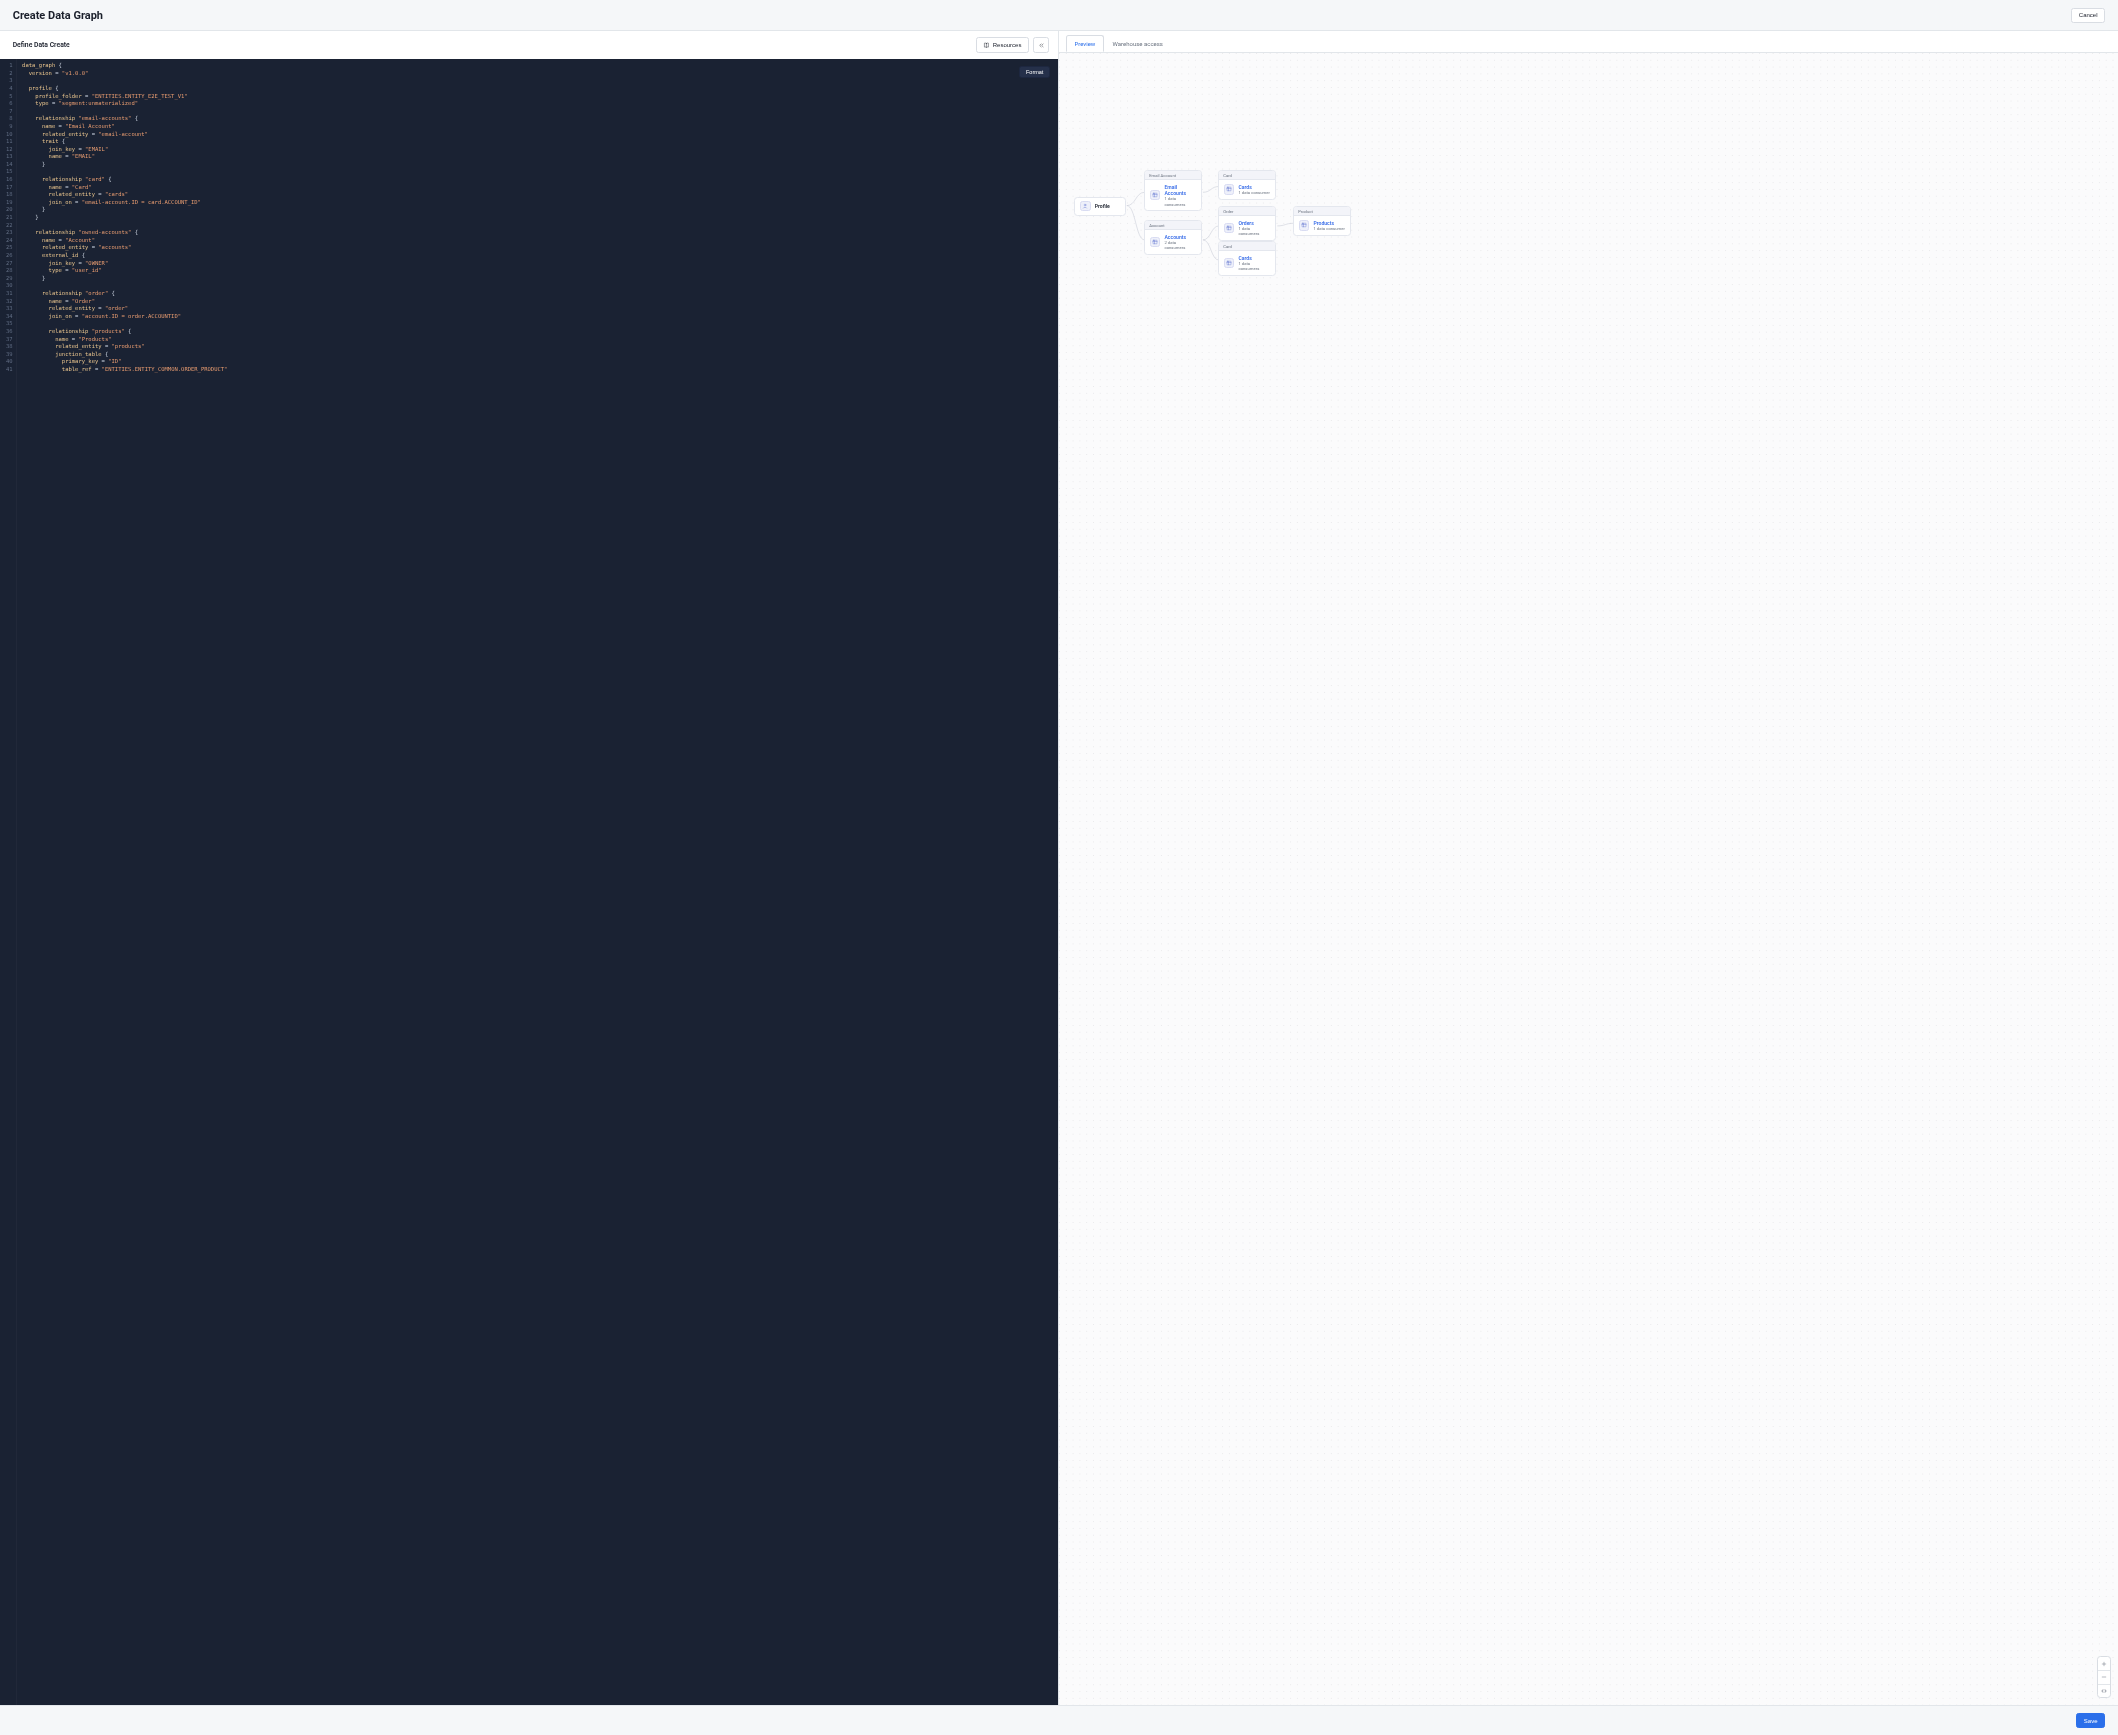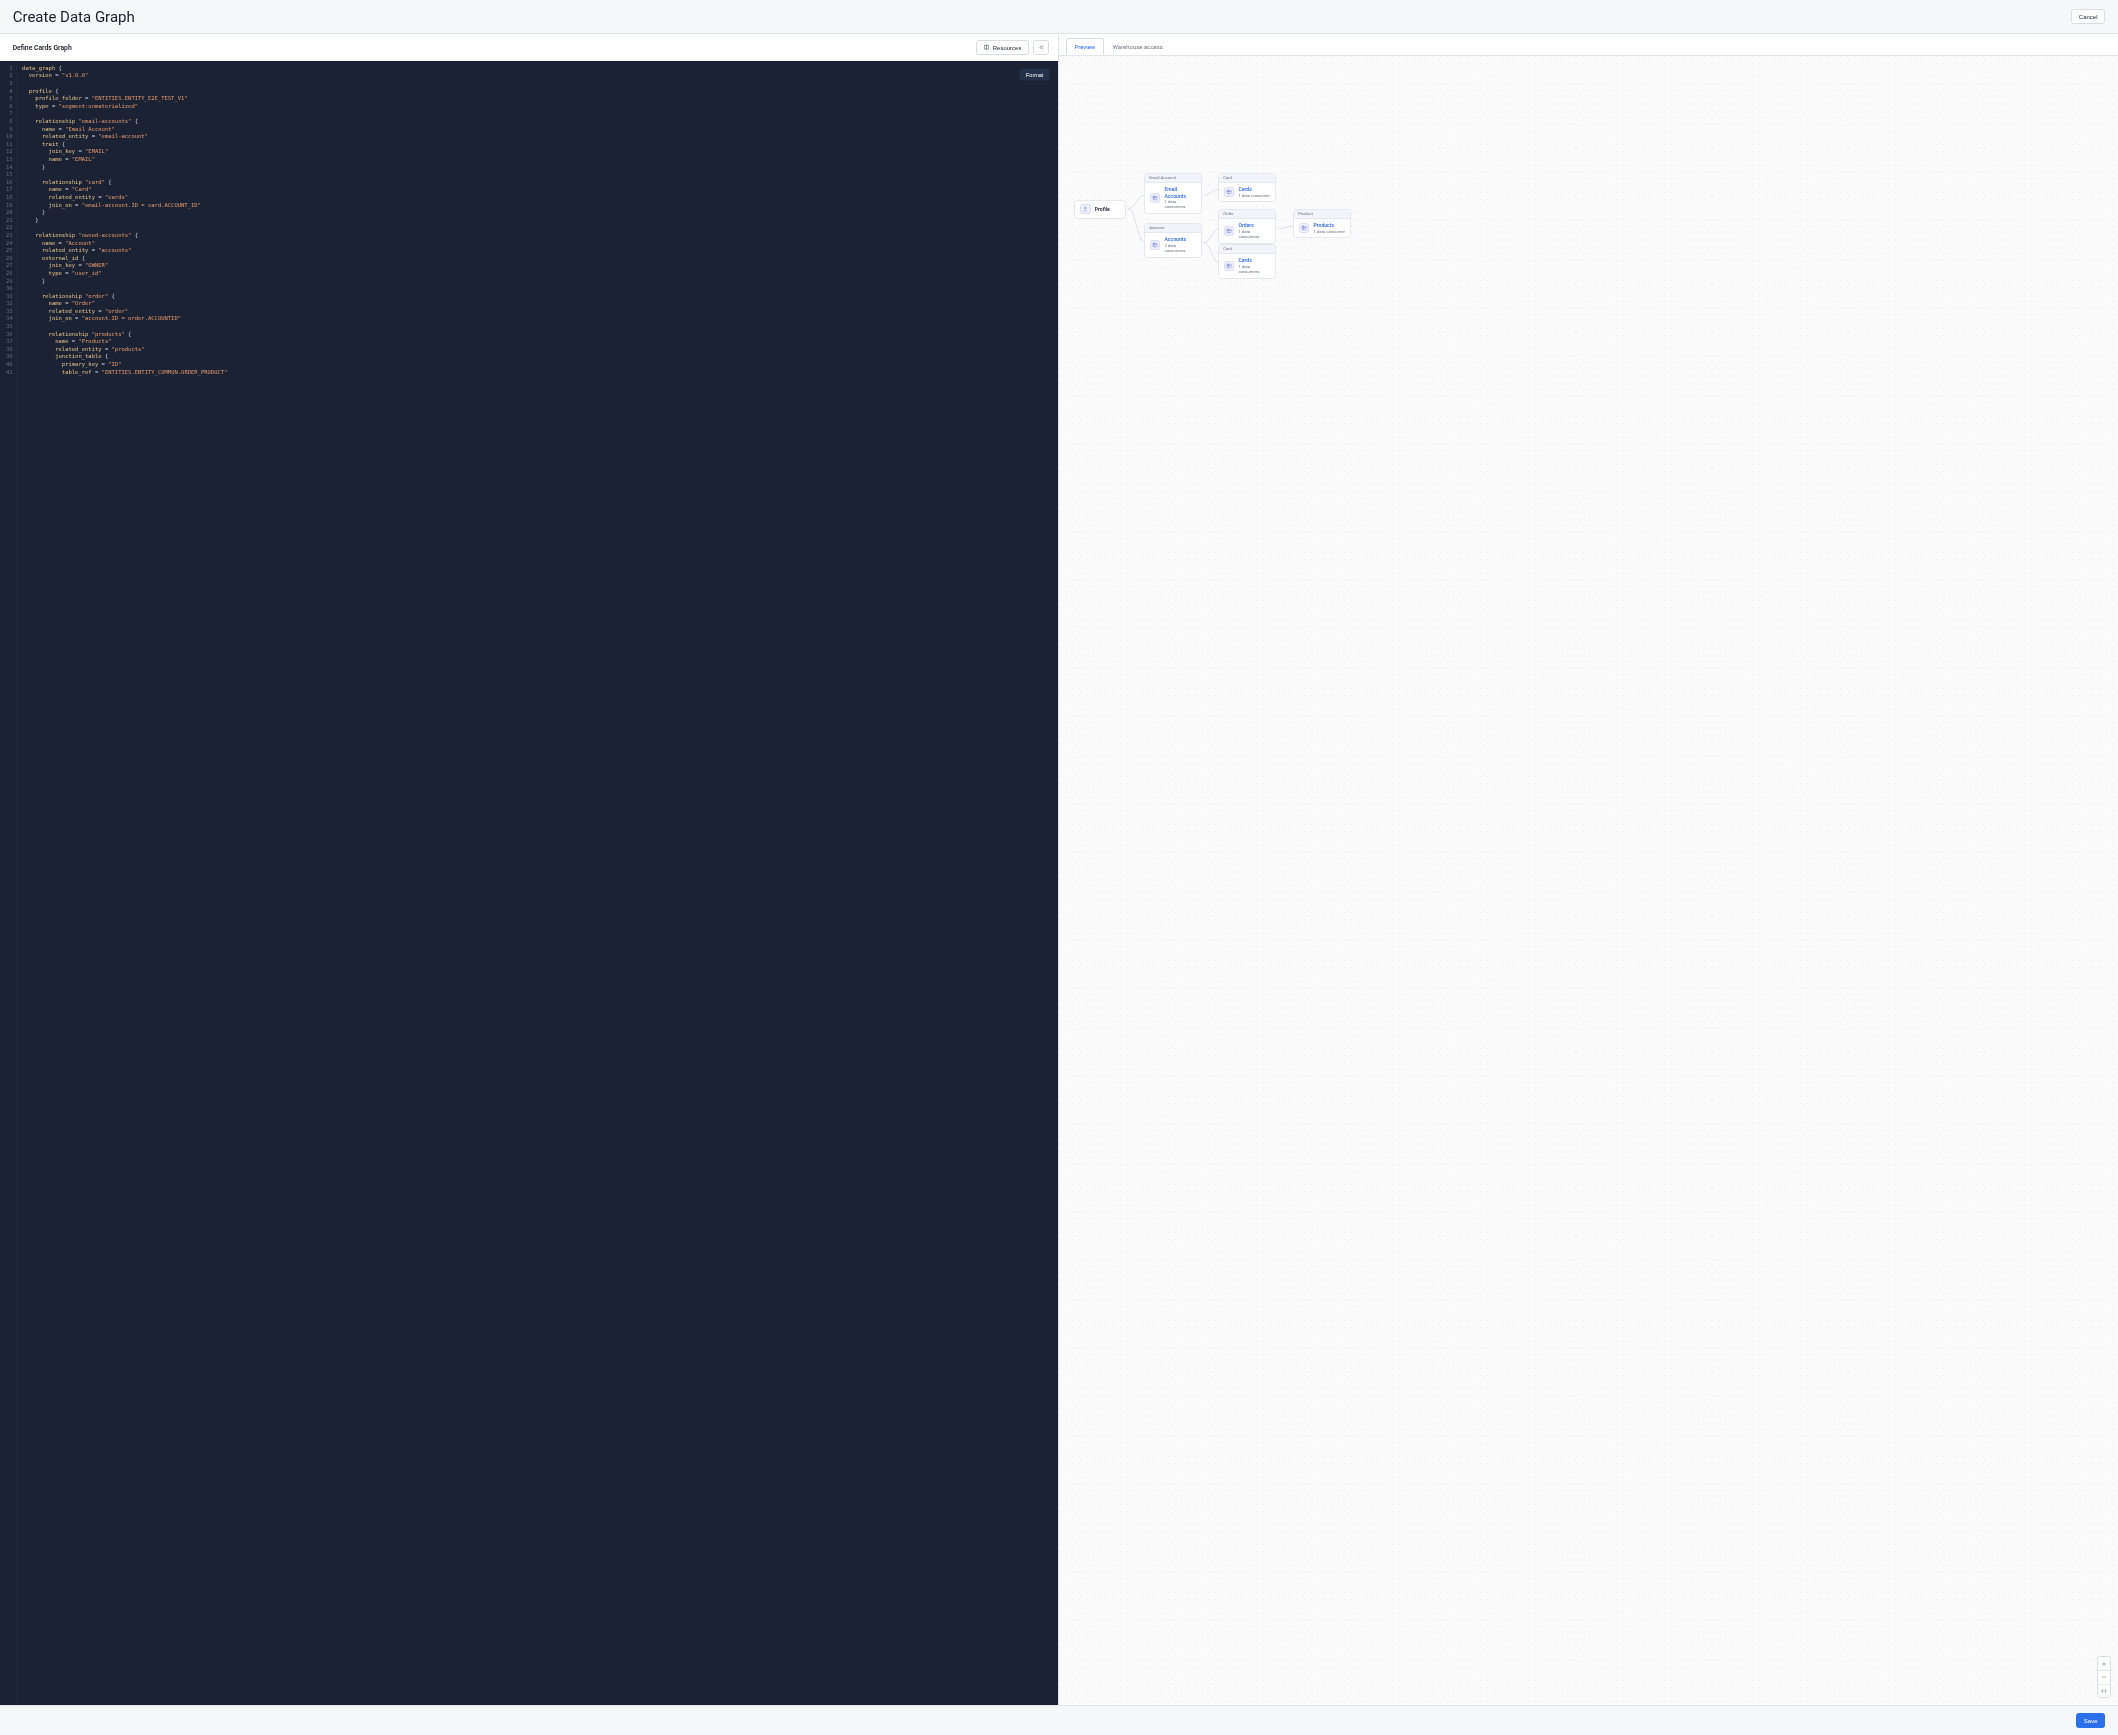--- a/index.html
+++ b/index.html
@@ -23,21 +23,21 @@
   --icon-bg:#eef0fa;
   --icon-border:#d9dcf2;
   --link:#3a6ee8;
 }
 *{box-sizing:border-box}
 html,body{margin:0;padding:0;height:100%;font-family:-apple-system,BlinkMacSystemFont,"Segoe UI",Roboto,Helvetica,sans-serif;background:var(--bg);color:var(--text);}
 #app{display:flex;flex-direction:column;height:100vh;min-height:263px}
 
 
 .top-bar{display:flex;align-items:center;justify-content:space-between;padding:7.6px 12.7px;border-bottom:0.4px solid var(--border)}
-.page-title{font-size:15px;font-weight:400}
+.page-title{font-size:11px;font-weight:700}
 .btn{display:inline-flex;align-items:center;border:0.4px solid var(--border2);background:#fff;border-radius:2.5px;height:15.3px;padding:0 6.8px;font-size:6px;color:var(--text);cursor:pointer}
 .btn.primary{background:var(--accent);color:#fff;border-color:var(--accent)}
 .btn.icon-only{padding:0;width:15.3px;justify-content:center}
 
 
 .content{flex:1;display:flex;min-height:0;border-bottom:0.4px solid var(--border)}
 .left{flex:0 0 50%;display:flex;flex-direction:column;border-right:0.4px solid var(--border);min-width:0}
 .right{flex:1;display:flex;flex-direction:column;min-width:0;background:#fff}
 
 
@@ -97,21 +97,21 @@
     <div class="page-title">Create Data Graph</div>
     <button class="btn">
         <span>Cancel</span>
       </button>
   </div>
 
   <div class="content">
 
     <div class="left">
       <div class="panel-head">
-        <div class="panel-title">Define Cards Graph</div>
+        <div class="panel-title">Define Data Create</div>
         <div class="panel-actions">
           <button class="btn">
             <span class="icon-book">
               <svg class="stroke" viewBox="0 0 24 24" width="6.8" height="6.8">
                   <path d="M12 5c-1.8-1.6-4.5-1.6-7-1v14c2.5-.6 5.2-.6 7 1 1.8-1.6 4.5-1.6 7-1V4c-2.5-.6-5.2-.6-7 1z"></path>
                   <path d="M12 5v14"></path>
                 </svg>
             </span>
             <span>Resources</span>
           </button>

